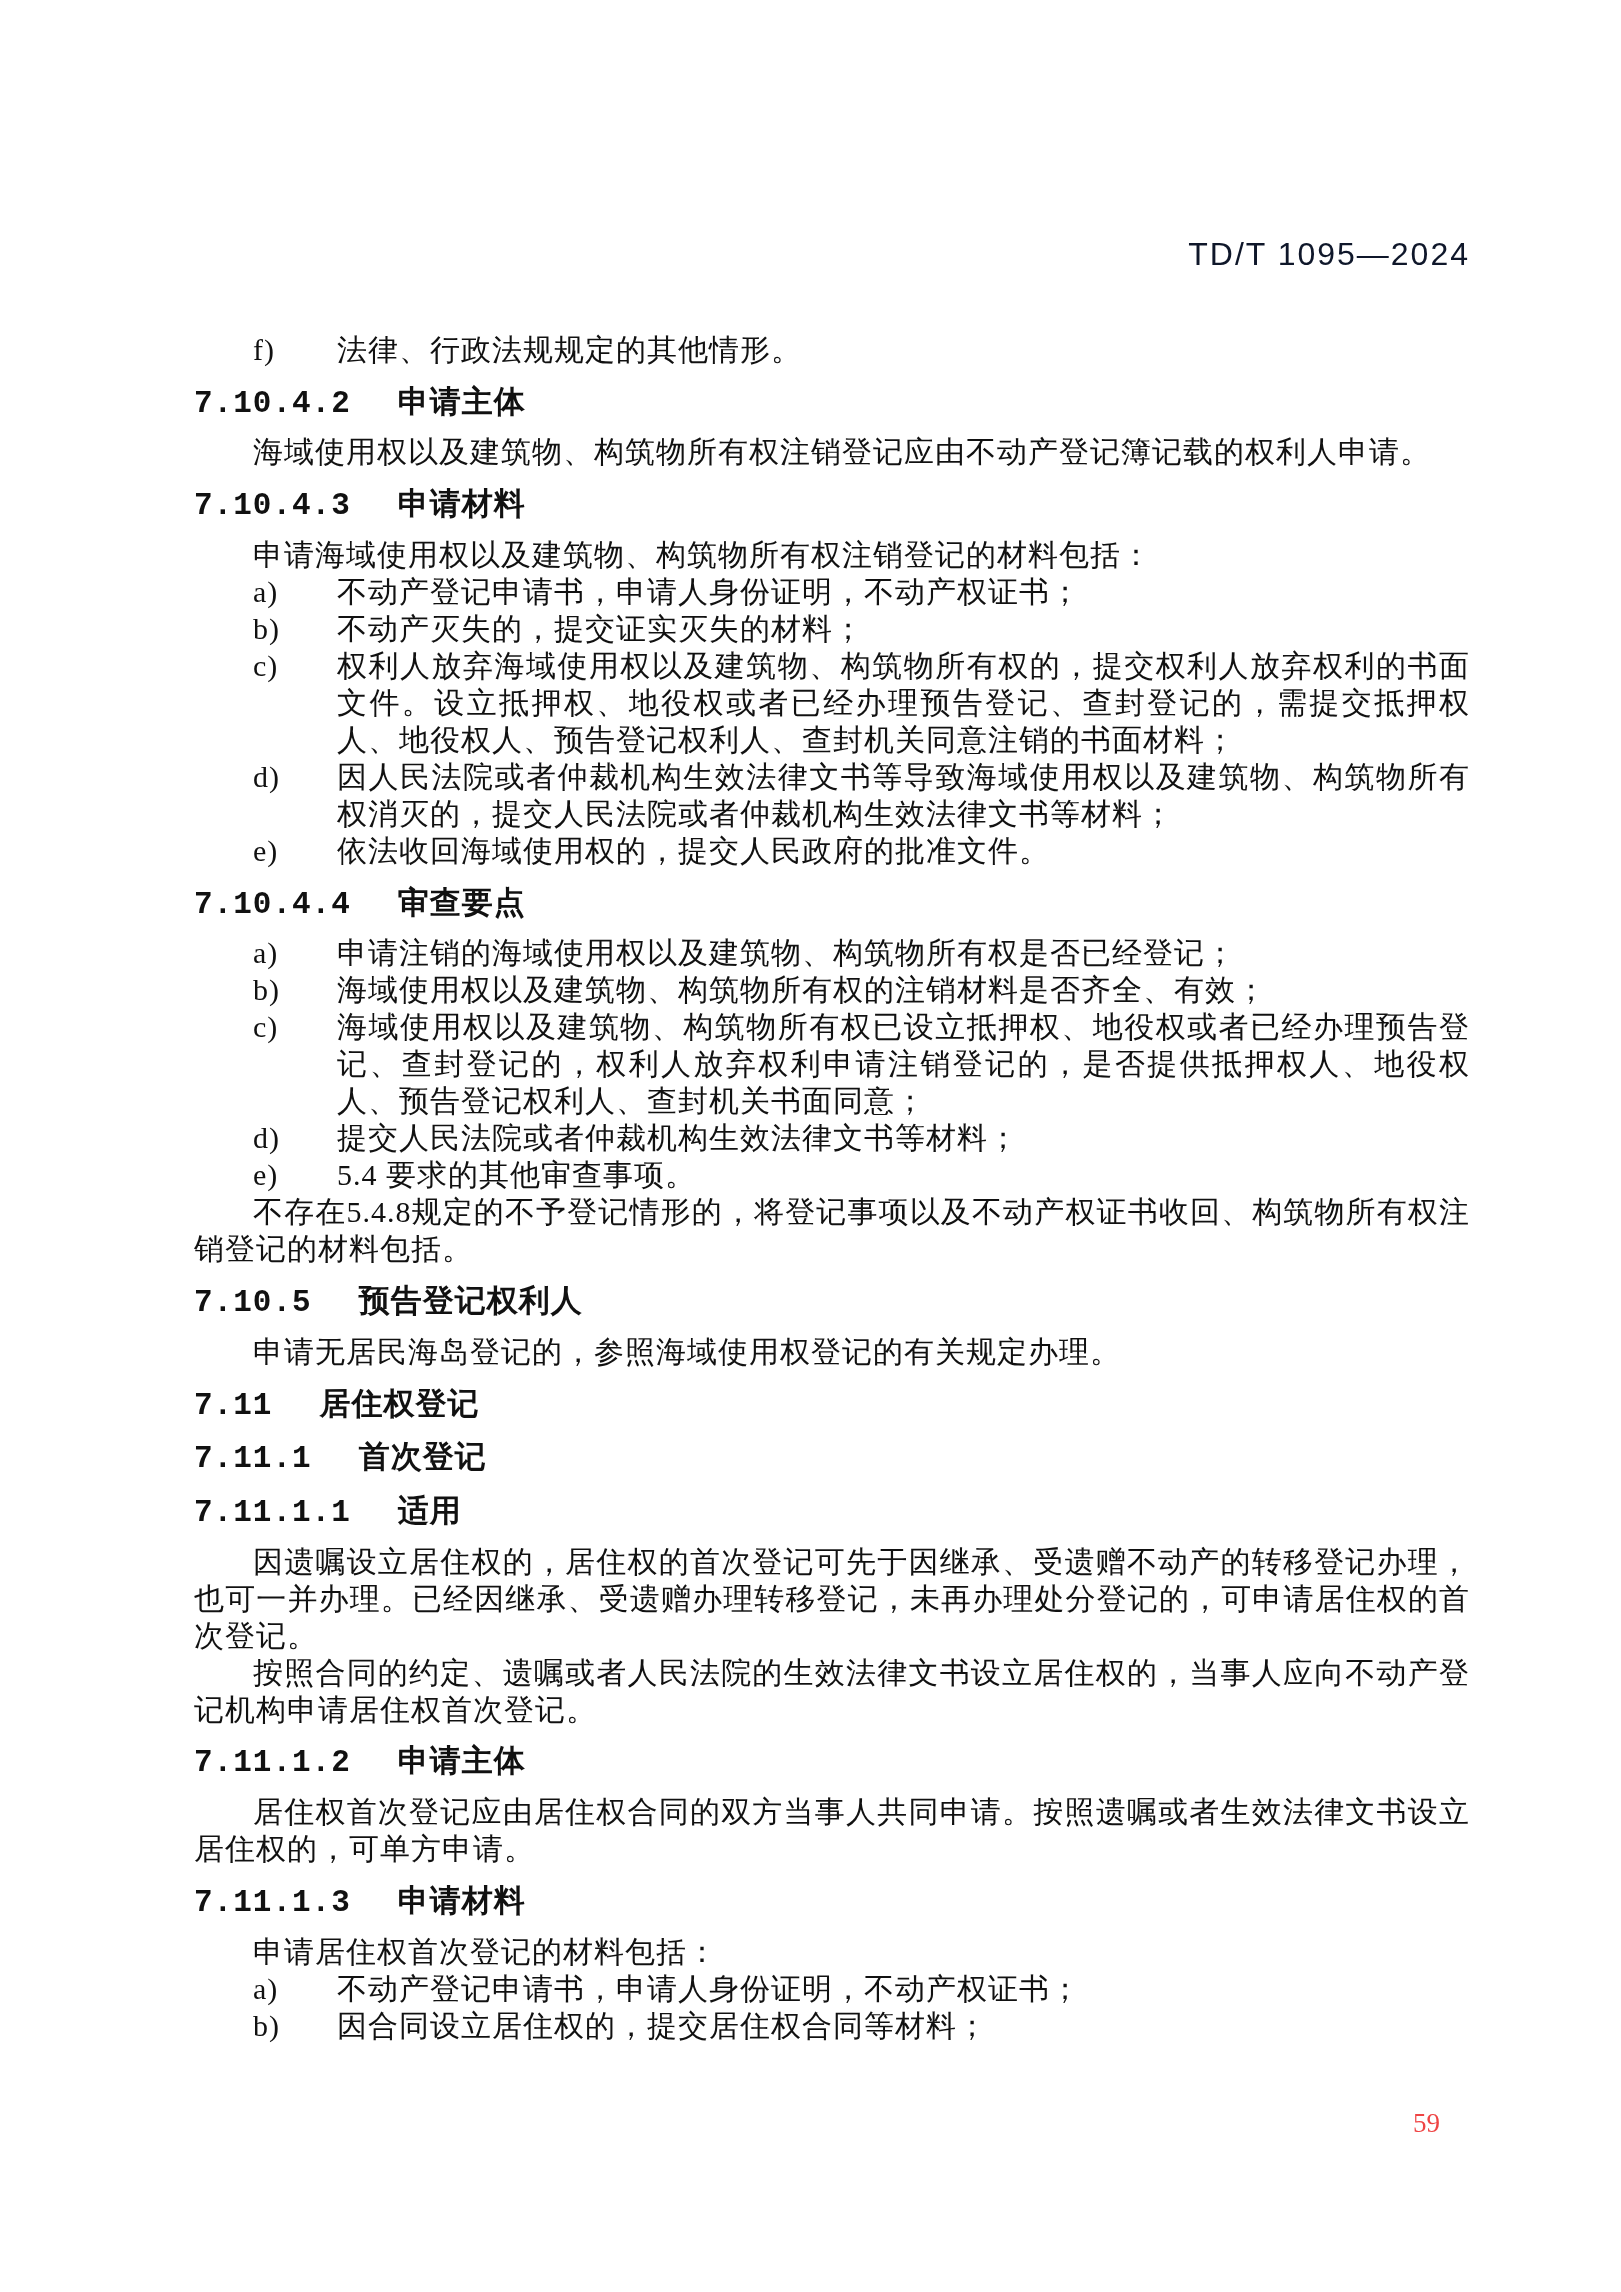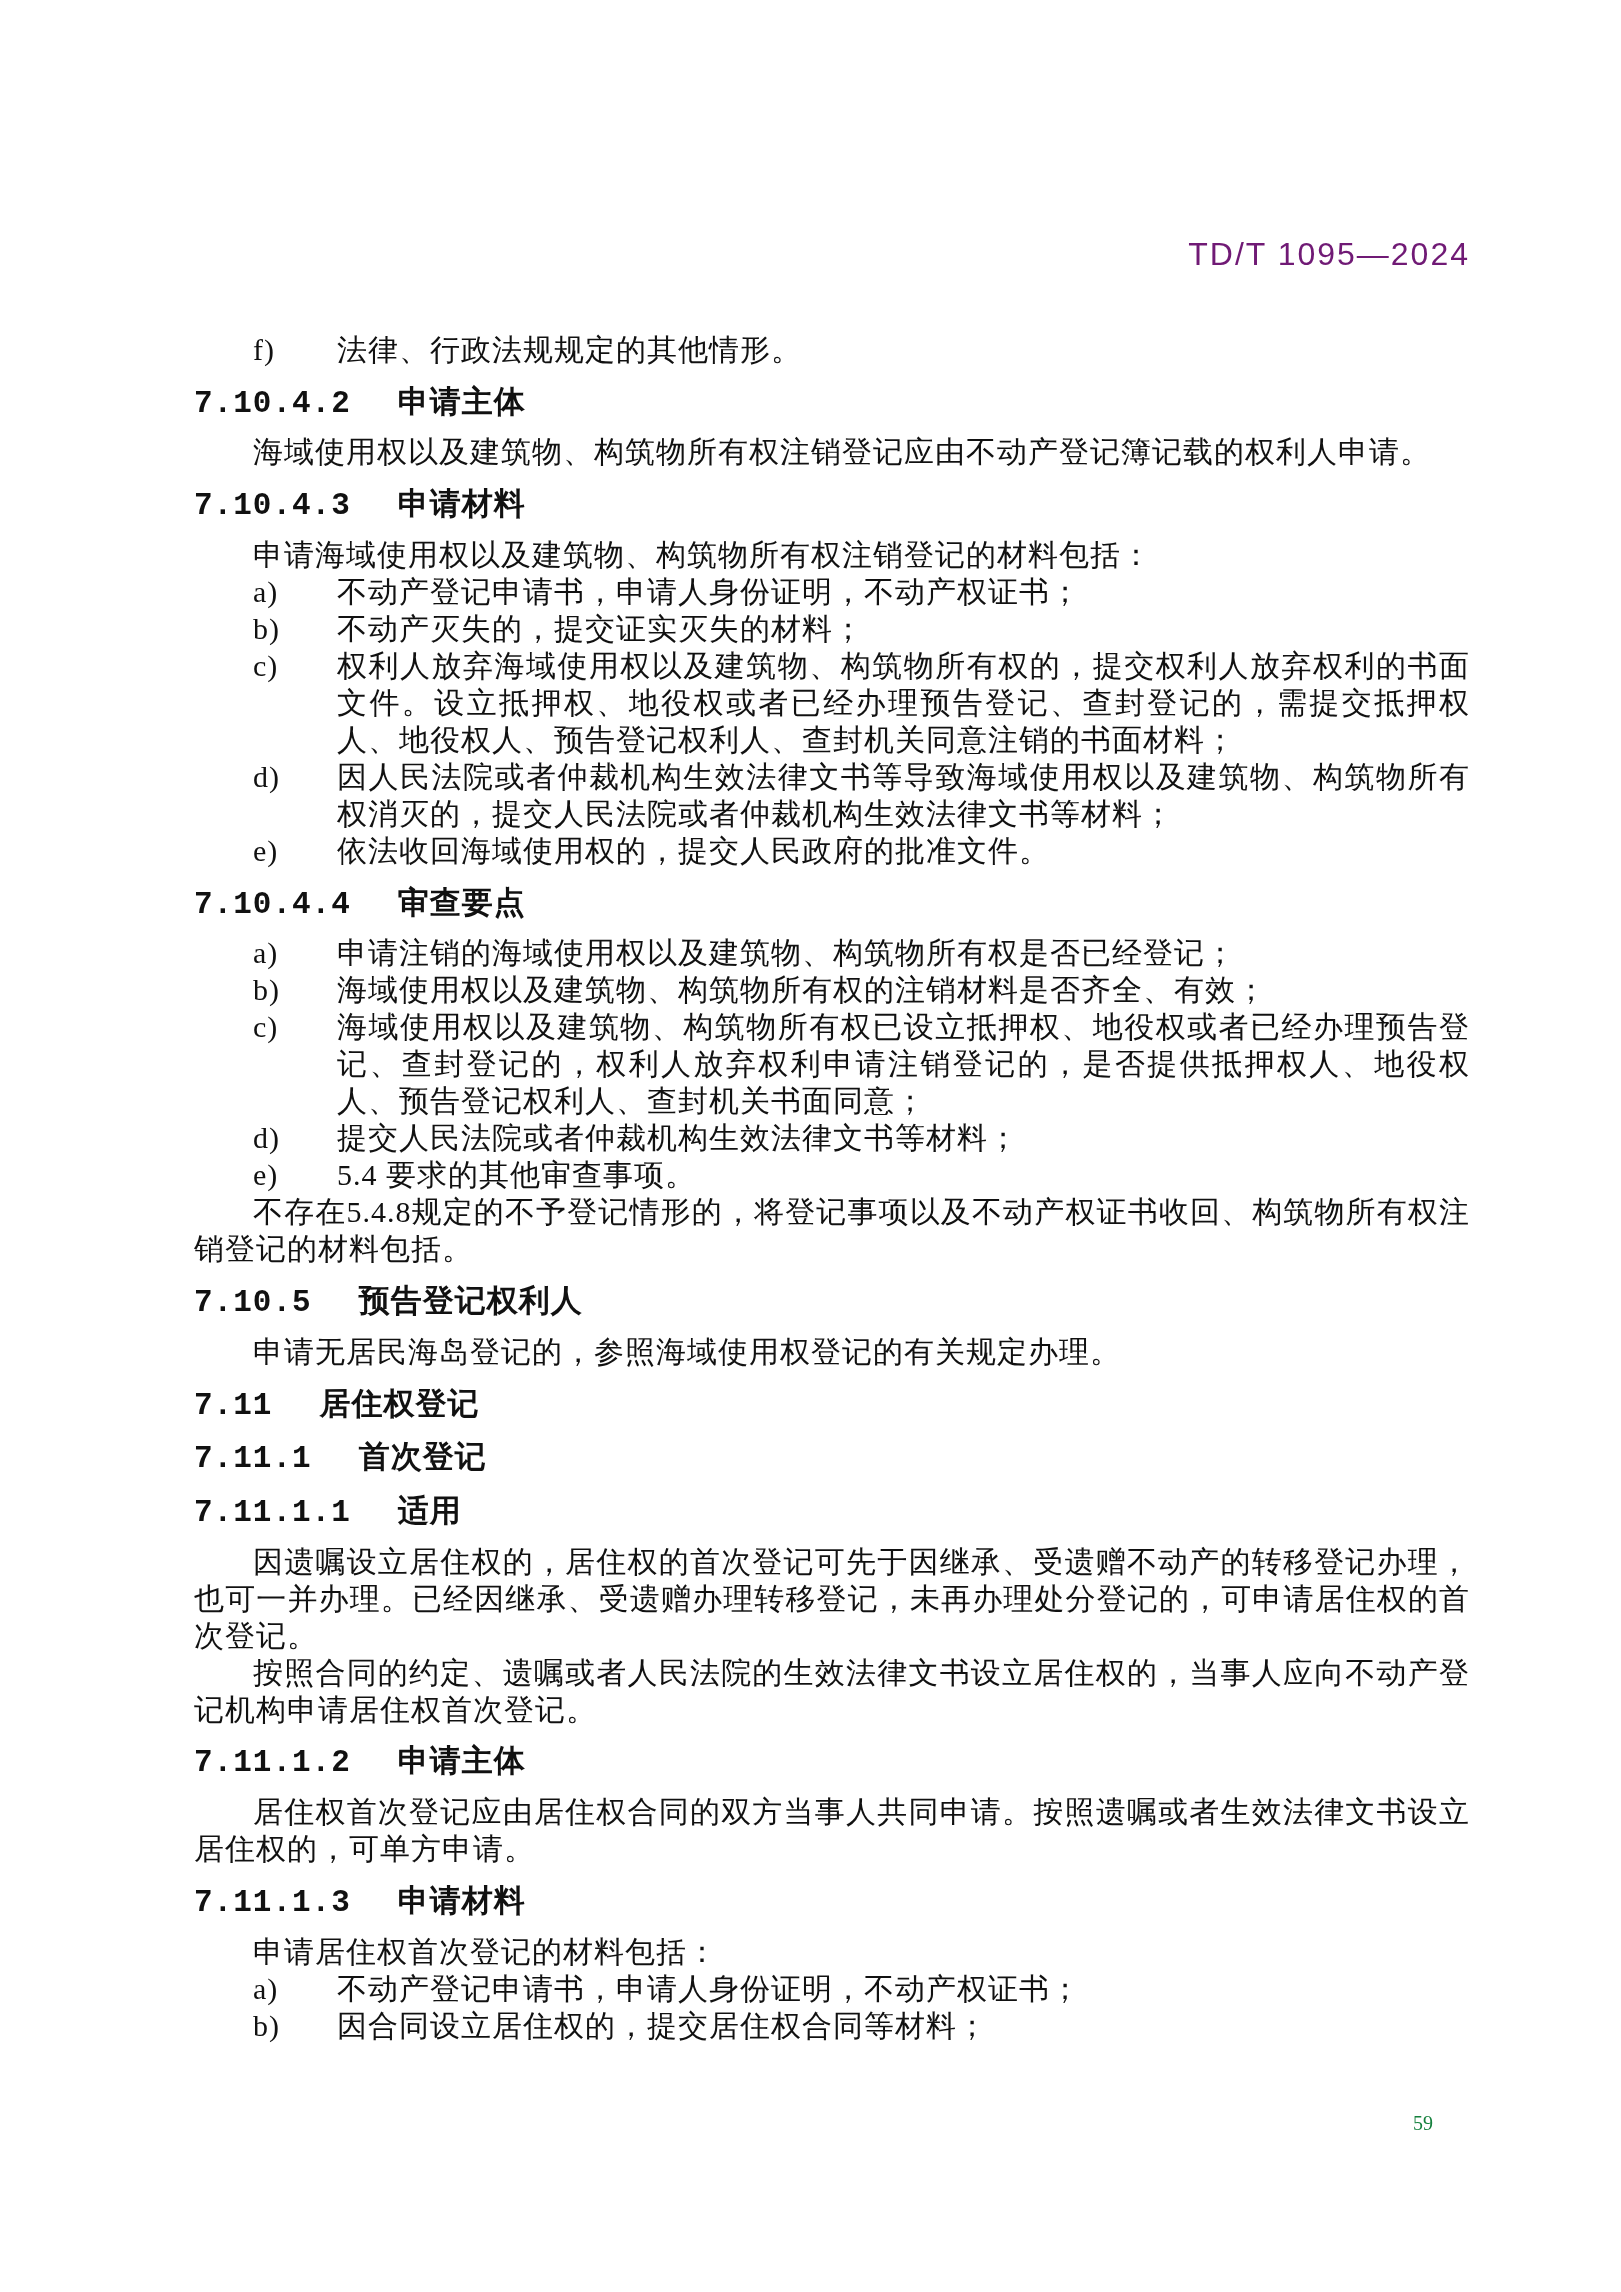--- a/index.html
+++ b/index.html
@@ -10,21 +10,21 @@
     color:#111111;
     font-family:"Liberation Serif","DejaVu Serif",serif;
     overflow:hidden;
   }
   .doc-code{
     position:absolute;
     top:237px;right:151px;
     font-family:"Liberation Sans","DejaVu Sans",sans-serif;
     font-size:32px;line-height:35px;
     letter-spacing:2px;
-    color:#701a75;
+    color:#0f172a;
   }
   .content{
     position:absolute;
     left:194px;top:331px;
     width:1276px;
     font-size:30px;line-height:37px;
     letter-spacing:1px;
     text-align:justify;
     text-justify:inter-character;
   }
@@ -41,22 +41,22 @@
     text-indent:0;
   }
   .heading .h-num{margin-right:27.4px;letter-spacing:1px;}
   .list{margin:0;}
   .li{display:flex;}
   .li-label{flex:0 0 58px;padding-left:59px;box-sizing:content-box;}
   .li-text{flex:1;text-align:justify;text-justify:inter-character;margin-left:26px;}
   .page-number{
     position:absolute;
     left:1413px;top:2107px;
-    font-size:20px;line-height:33px;
-    color:#15803d;
+    font-size:27px;line-height:33px;
+    color:#ef4444;
   }
 </style>
 </head>
 <body>
 
 <div class="page">
 
   <div class="doc-code">TD/T 1095—2024</div>
 
   <div class="content">

